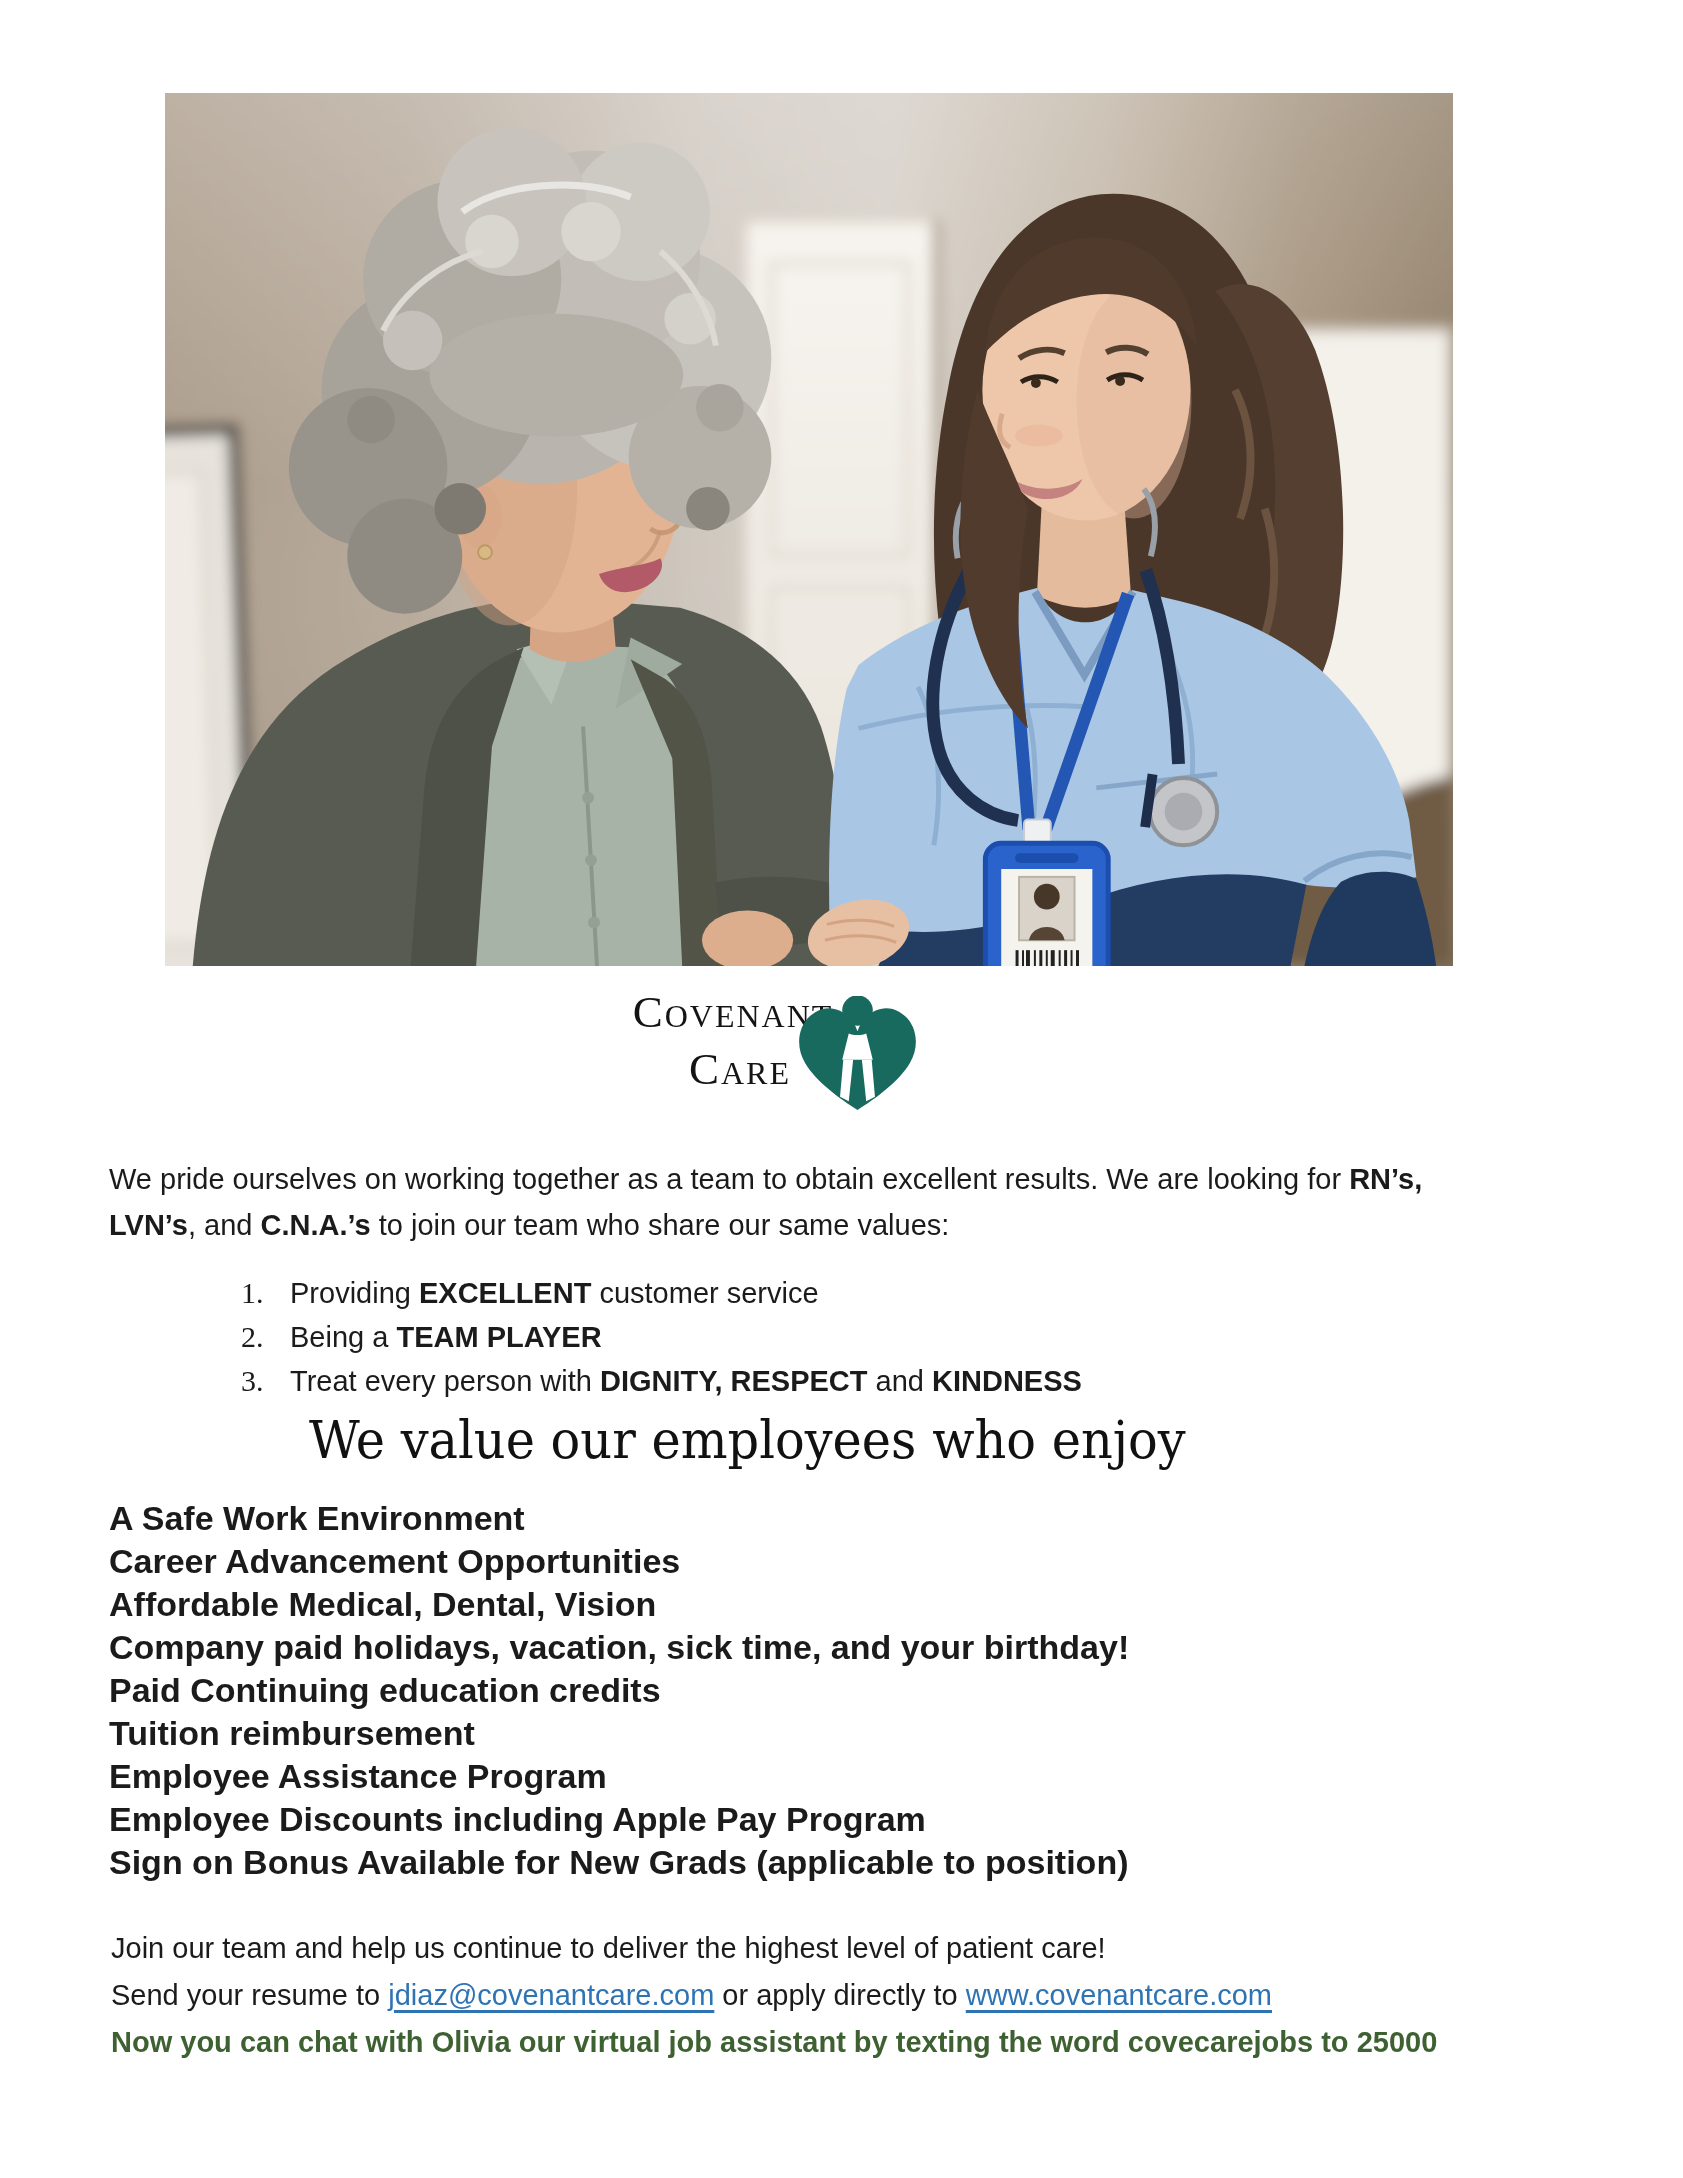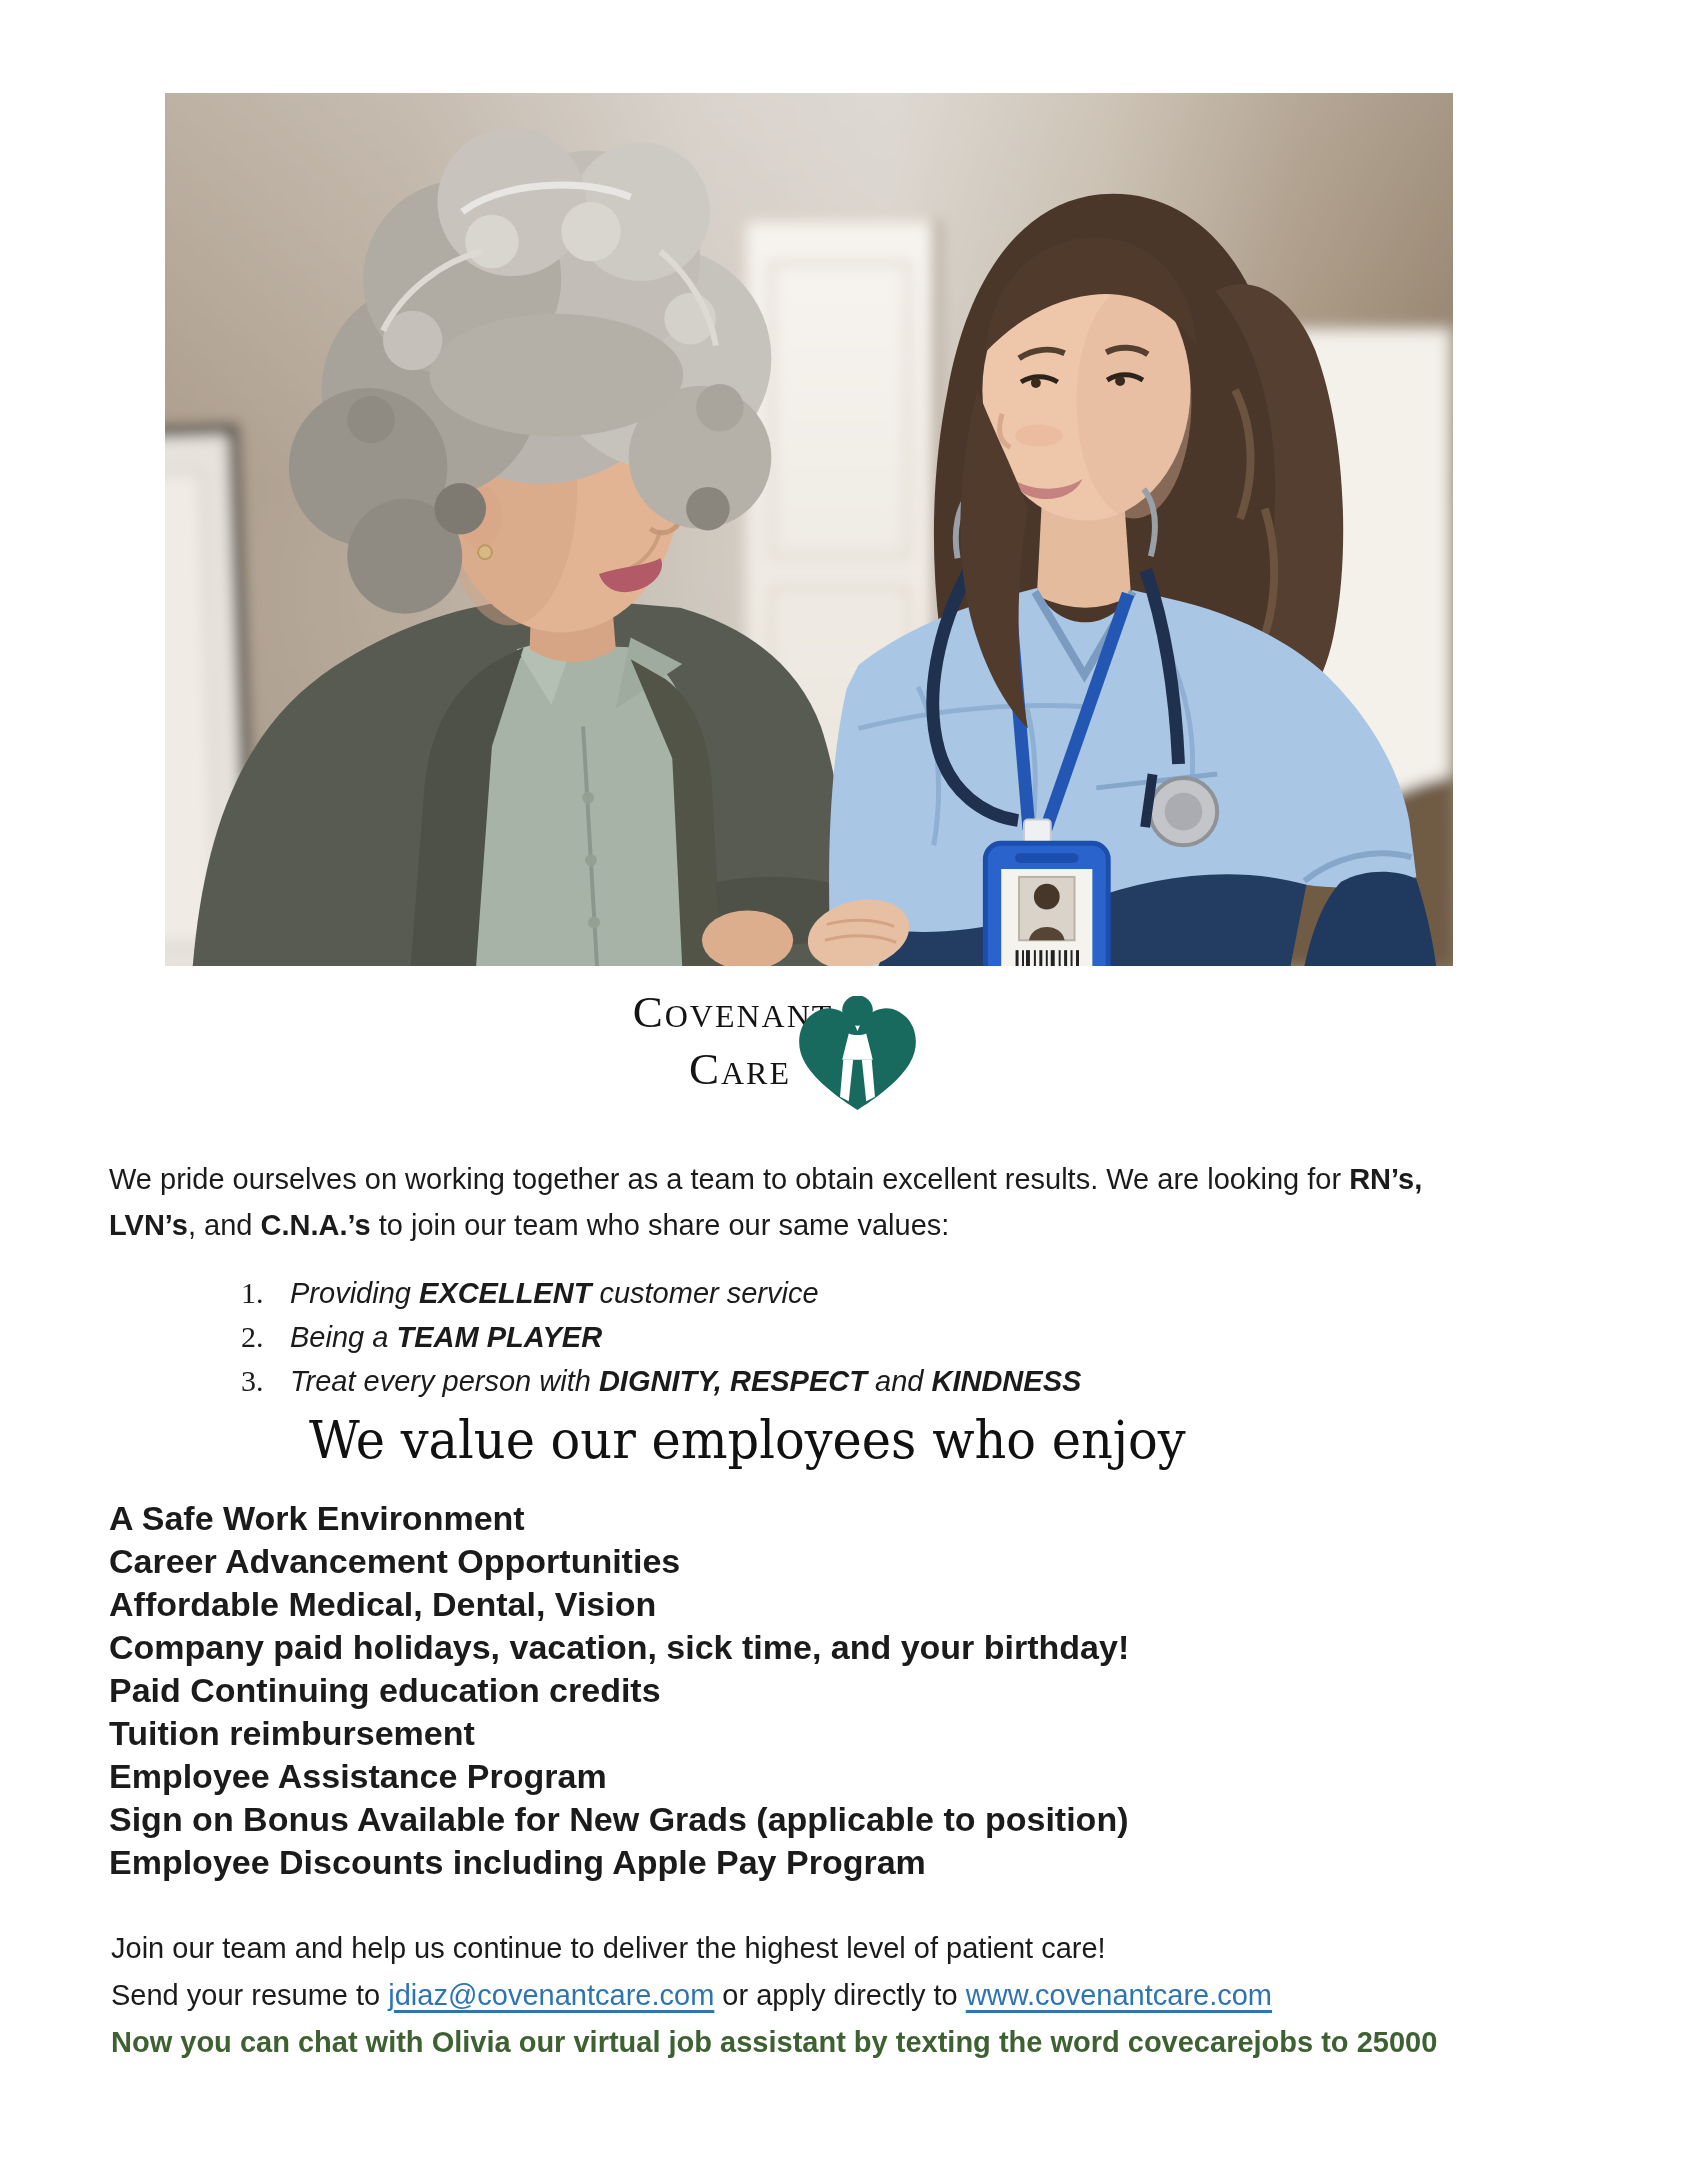--- a/index.html
+++ b/index.html
@@ -19,21 +19,21 @@
   .heart{position:absolute;left:792px;top:996px;width:131px;height:123px;}
 
   
   .intro{position:absolute;left:109px;top:1156px;width:1544px;font-size:29px;line-height:46px;margin:0;}
   .intro .line{white-space:nowrap;text-align:center;}
 
   
   .values{position:absolute;left:0;top:1271px;margin:0;padding:0;list-style:none;font-size:29px;line-height:44px;}
   .values li{margin-left:241px;display:flex;}
   .values .num{font-family:"Liberation Serif","DejaVu Serif",serif;font-size:30px;width:49px;flex:0 0 49px;}
-  .values .seg{white-space:nowrap;font-style:italic;}
+  .values .seg{white-space:nowrap;}
 
   
   .heading{position:absolute;left:309px;top:1410px;margin:0;font-family:"DejaVu Serif","Liberation Serif",serif;
            font-weight:500;font-size:52px;letter-spacing:0px;color:#111;
            transform:scaleX(.95);transform-origin:left center;white-space:nowrap;}
 
   
   .benefits{position:absolute;left:109px;top:1497px;font-size:34px;font-weight:bold;line-height:43px;}
 
   
@@ -260,22 +260,22 @@
   <h1 class="heading">We value our employees who enjoy</h1>
 
   <div class="benefits">
     <div>A Safe Work Environment</div>
     <div>Career Advancement Opportunities</div>
     <div>Affordable Medical, Dental, Vision</div>
     <div>Company paid holidays, vacation, sick time, and your birthday!</div>
     <div>Paid Continuing education credits</div>
     <div>Tuition reimbursement</div>
     <div>Employee Assistance Program</div>
+    <div>Employee Discounts including Apple Pay Program</div>
     <div>Sign on Bonus Available for New Grads (applicable to position)</div>
-    <div>Employee Discounts including Apple Pay Program</div>
   </div>
 
   <div class="closing">
     <p>Join our team and help us continue to deliver the highest level of patient care!</p>
     <p><span>Send your resume to </span><a class="link" href="#">jdiaz@covenantcare.com</a><span> or apply directly to </span><a class="link" href="#">www.covenantcare.com</a></p>
     <p class="green">Now you can chat with Olivia our virtual job assistant by texting the word covecarejobs to 25000</p>
   </div>
 
 </div>
 

